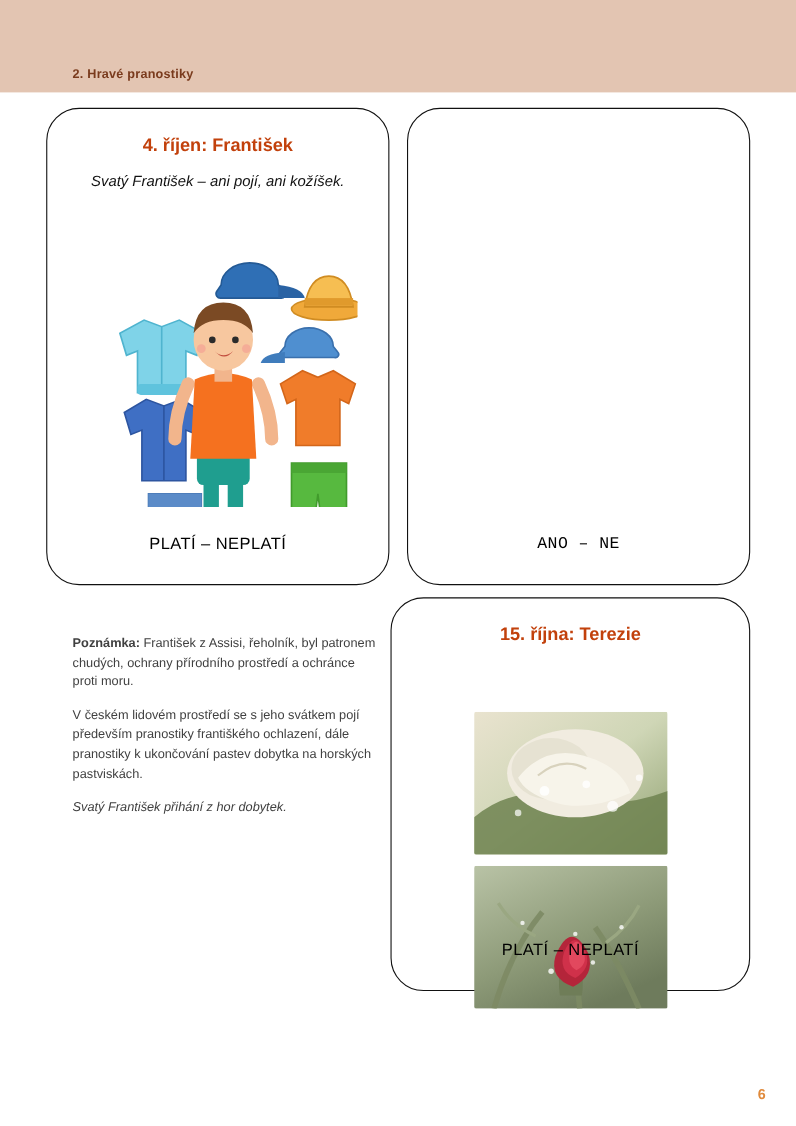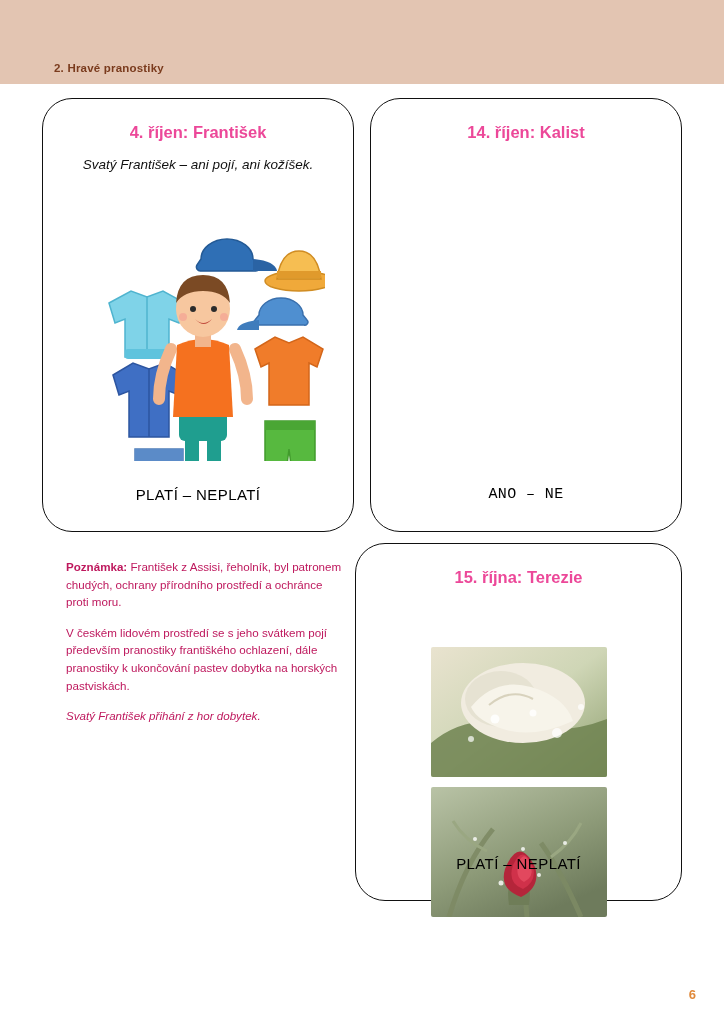--- a/index.html
+++ b/index.html
@@ -23,21 +23,21 @@
   .header-band {
     position: absolute;
     left: 0;
     top: 0;
     width: 724px;
     height: 84px;
     background: #e3c5b2;
   }
   .header-title {
     position: absolute;
-    left: 54px;
+    left: 66px;
     top: 62px;
     font-size: 11.5px;
     font-weight: bold;
     color: #7a3b1d;
     letter-spacing: 0.2px;
   }
   
   .card {
     position: absolute;
     border: 1.6px solid #111;
@@ -60,21 +60,21 @@
   #card-terezie {
     left: 355px;
     top: 543px;
     width: 327px;
     height: 358px;
   }
   .card-title {
     text-align: center;
     font-size: 16.5px;
     font-weight: bold;
-    color: #ec4899;
+    color: #c2410c;
     margin-top: 24px;
   }
   .card-verse {
     text-align: center;
     font-style: italic;
     font-size: 13.5px;
     line-height: 1.35;
     color: #111;
     margin: 14px 26px 0 26px;
     white-space: pre-line;
@@ -97,23 +97,23 @@
     position: absolute;
     left: 30px;
     top: 100px;
     width: 252px;
     height: 262px;
   }
   
   .note {
     position: absolute;
     left: 66px;
-    top: 558px;
+    top: 576px;
     width: 278px;
-    color: #be185d;
+    color: #404040;
   }
   .note p {
     margin: 0 0 13px 0;
     font-size: 11.6px;
     line-height: 1.52;
   }
   .note .lbl {
     font-weight: bold;
   }
   .note .ital {
@@ -224,21 +224,20 @@
           <circle cx="110" cy="118" r="4" fill="#f3a394" opacity="0.7"></circle>
           <circle cx="151" cy="118" r="4" fill="#f3a394" opacity="0.7"></circle>
         </g>
       </svg>
     </div>
 
     <div class="card-answer" id="frantisek-answer">PLATÍ – NEPLATÍ</div>
   </div>
 
   <div class="card" id="card-kalist">
-    <div class="card-title">14. říjen: Kalist</div>
     <div class="card-answer" id="kalist-answer">ANO – NE</div>
   </div>
 
   <div class="note">
     <p><span class="lbl">Poznámka:</span><span> František z Assisi, řeholník, byl patronem chudých, ochrany přírodního prostředí a ochránce proti moru.</span></p>
     <p>V českém lidovém prostředí se s jeho svátkem pojí především pranostiky františkého ochlazení, dále pranostiky k ukončování pastev dobytka na horských pastviskách.</p>
     <p class="ital">Svatý František přihání z hor dobytek.</p>
   </div>
 
   <div class="card" id="card-terezie">

